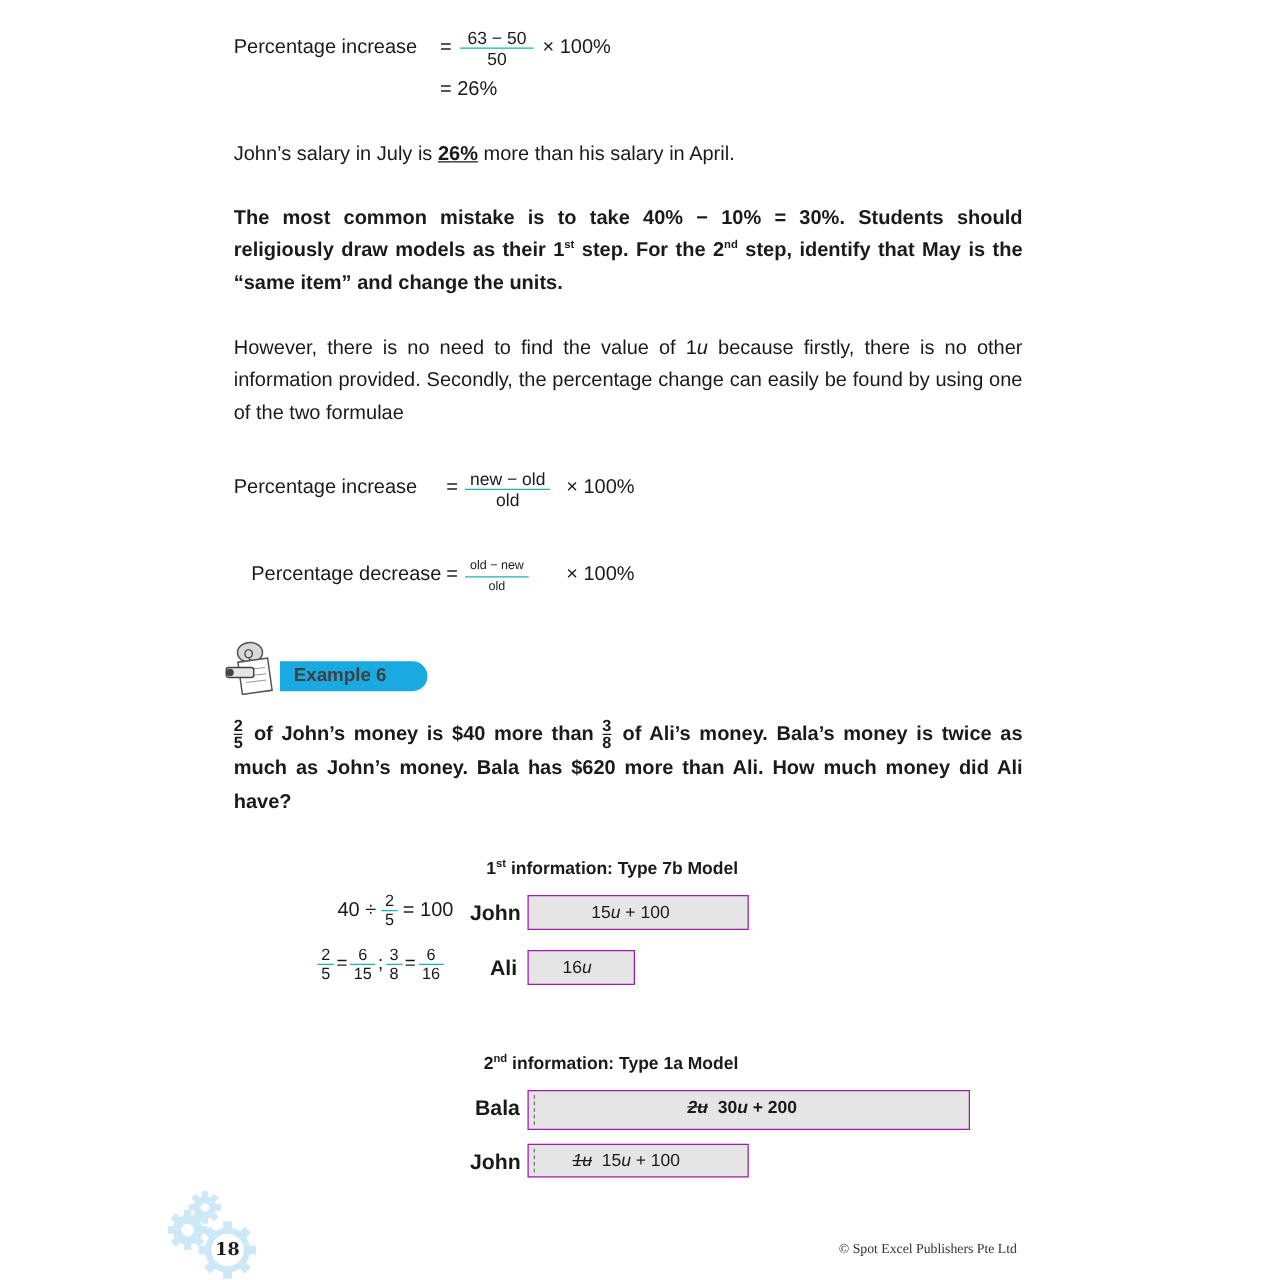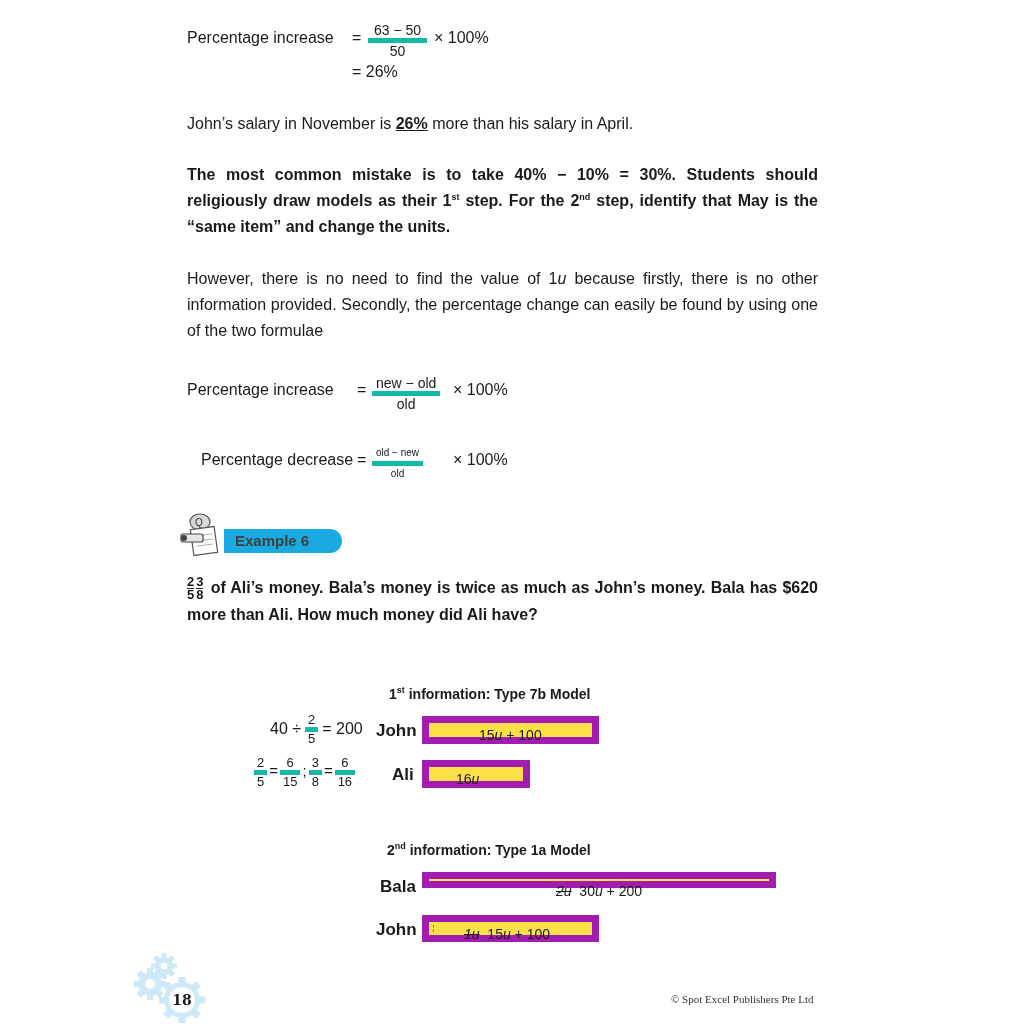--- a/index.html
+++ b/index.html
@@ -2,25 +2,25 @@
 <html><head>
 <meta charset="utf-8">
 <style>
   html, body { margin:0; padding:0; background:#ffffff; }
   body { width:1024px; height:1024px; position:relative; overflow:hidden;
          font-family:"Liberation Sans", sans-serif; color:#1a1a1a; }
   .abs { position:absolute; }
   .txt { font-size:16px; line-height:26px; }
   .para { left:187px; width:631px; font-size:16px; line-height:26px; text-align:justify; }
   .frac { display:inline-block; vertical-align:middle; text-align:center; font-size:13px; line-height:14px; margin:0 4px; }
-  .frac .num { display:block; border-bottom:5px solid #14b8a6; padding:0 3px; }
+  .frac .num { display:block; border-bottom:1px solid #14b8a6; padding:0 3px; }
   .frac .den { display:block; padding:0 3px; }
   sup { font-size:9px; line-height:0; }
   .u { font-style:italic; }
-  .box { position:absolute; background:#fde047; border:7px solid #a21caf; box-sizing:border-box;
+  .box { position:absolute; background:#e5e5e5; border:1px solid #a21caf; box-sizing:border-box;
          font-size:14px; line-height:22px; }
   .lbl { position:absolute; font-weight:bold; font-size:17px; }
   .strike { text-decoration:line-through; font-style:italic; }
   .dash { position:absolute; top:3px; bottom:3px; left:4px; border-left:1px dashed #777; }
   .qfrac { display:inline-block; vertical-align:middle; text-align:center; font-size:13px; line-height:12px; font-weight:bold; margin-right:2px; }
   .qfrac .num { display:block; border-bottom:1px solid #222; }
   .qfrac .den { display:block; }
 </style>
 </head>
 <body>
@@ -30,21 +30,21 @@
 <div class="abs" style="left:368px;top:22px;">
   <span class="frac" style="font-size:14px;line-height:16px;margin:0;">
     <span class="num" style="padding:0 6px;">63 − 50</span>
     <span class="den">50</span>
   </span>
 </div>
 <div class="abs txt" style="left:434px;top:25px;">× 100%</div>
 <div class="abs txt" style="left:352px;top:59px;">= 26%</div>
 
 <div class="abs txt" style="left:187px;top:111px;">
-  <span>John’s salary in November is </span><span style="font-weight:bold;text-decoration:underline;">26%</span><span> more than his salary in April.</span>
+  <span>John’s salary in July is </span><span style="font-weight:bold;text-decoration:underline;">26%</span><span> more than his salary in April.</span>
 </div>
 
 <div class="abs para" style="top:162px;font-weight:bold;">
   <span>The most common mistake is to take 40% − 10% = 30%. Students should religiously draw models as their 1</span><sup>st</sup><span> step. For the 2</span><sup>nd</sup><span> step, identify that May is the “same item” and change the units.</span>
 </div>
 
 <div class="abs para" style="top:266px;">
   <span>However, there is no need to find the value of 1</span><span class="u">u</span><span> because firstly, there is no other information provided. Secondly, the percentage change can easily be found by using one of the two formulae</span>
 </div>
 
@@ -78,50 +78,50 @@
     <line x1="19" y1="34" x2="35" y2="32" stroke="#999" stroke-width="0.8"></line>
     <rect x="3" y="22" width="22" height="8" rx="2" fill="#e6e6e6" stroke="#444" stroke-width="1.2"></rect>
     <circle cx="6" cy="26" r="3" fill="#444"></circle>
   </svg>
 </div>
 <div class="abs" style="left:224px;top:529px;width:118px;height:24px;border-radius:0 12px 12px 0;background:#1aa9e1;">
   <span style="position:absolute;left:11px;top:3px;color:#404040;font-weight:bold;font-size:15px;line-height:18px;">Example 6</span>
 </div>
 
 <div class="abs" style="left:187px;top:574px;width:631px;font-weight:bold;font-size:16px;line-height:27px;text-align:justify;">
-  <span class="qfrac"><span class="num">2</span><span class="den">5</span></span><span class="qfrac"><span class="num">3</span><span class="den">8</span></span><span> of Ali’s money. Bala’s money is twice as much as John’s money. Bala has $620 more than Ali. How much money did Ali have?</span>
+  <span class="qfrac"><span class="num">2</span><span class="den">5</span></span><span> of John’s money is $40 more than </span><span class="qfrac"><span class="num">3</span><span class="den">8</span></span><span> of Ali’s money. Bala’s money is twice as much as John’s money. Bala has $620 more than Ali. How much money did Ali have?</span>
 </div>
 
 <div class="abs" style="left:389px;top:686px;font-weight:bold;font-size:14px;">
   <span>1</span><sup>st</sup><span> information: Type 7b Model</span>
 </div>
 
 <div class="abs" style="left:270px;top:712px;font-size:16px;line-height:34px;">
-  <span>40 ÷</span><span class="frac"><span class="num">2</span><span class="den">5</span></span><span>= 200</span>
+  <span>40 ÷</span><span class="frac"><span class="num">2</span><span class="den">5</span></span><span>= 100</span>
 </div>
 <div class="abs" style="left:252px;top:754px;font-size:15px;line-height:34px;">
   <span class="frac" style="margin:0 2px;"><span class="num">2</span><span class="den">5</span></span><span>=</span><span class="frac" style="margin:0 2px;"><span class="num">6</span><span class="den">15</span></span><span>;</span><span class="frac" style="margin:0 2px;"><span class="num">3</span><span class="den">8</span></span><span>=</span><span class="frac" style="margin:0 2px;"><span class="num">6</span><span class="den">16</span></span>
 </div>
 
 <div class="lbl" style="left:376px;top:721px;">John</div>
 <div class="box" style="left:422px;top:716px;width:177px;height:28px;">
   <span style="position:absolute;left:50px;top:1px;"><span>15</span><span class="u">u</span><span> + 100</span></span>
 </div>
 
 <div class="lbl" style="left:392px;top:765px;">Ali</div>
-<div class="box" style="left:422px;top:760px;width:108px;height:28px;">
+<div class="box" style="left:422px;top:760px;width:86px;height:28px;">
   <span style="position:absolute;left:27px;top:1px;"><span>16</span><span class="u">u</span><span></span></span>
 </div>
 
 <div class="abs" style="left:387px;top:842px;font-weight:bold;font-size:14px;">
   <span>2</span><sup>nd</sup><span> information: Type 1a Model</span>
 </div>
 
 <div class="lbl" style="left:380px;top:877px;">Bala</div>
-<div class="box" style="left:422px;top:872px;width:354px;height:16px;">
+<div class="box" style="left:422px;top:872px;width:354px;height:32px;font-weight:bold;">
   <span class="dash"></span>
   <span style="position:absolute;left:127px;top:1px;"><span class="strike">2u</span>&nbsp;&nbsp;<span>30</span><span class="u">u</span><span> + 200</span></span>
 </div>
 
 <div class="lbl" style="left:376px;top:920px;">John</div>
 <div class="box" style="left:422px;top:915px;width:177px;height:27px;">
   <span class="dash"></span>
   <span style="position:absolute;left:35px;top:1px;"><span class="strike">1u</span>&nbsp;&nbsp;<span>15</span><span class="u">u</span><span> + 100</span></span>
 </div>
 

